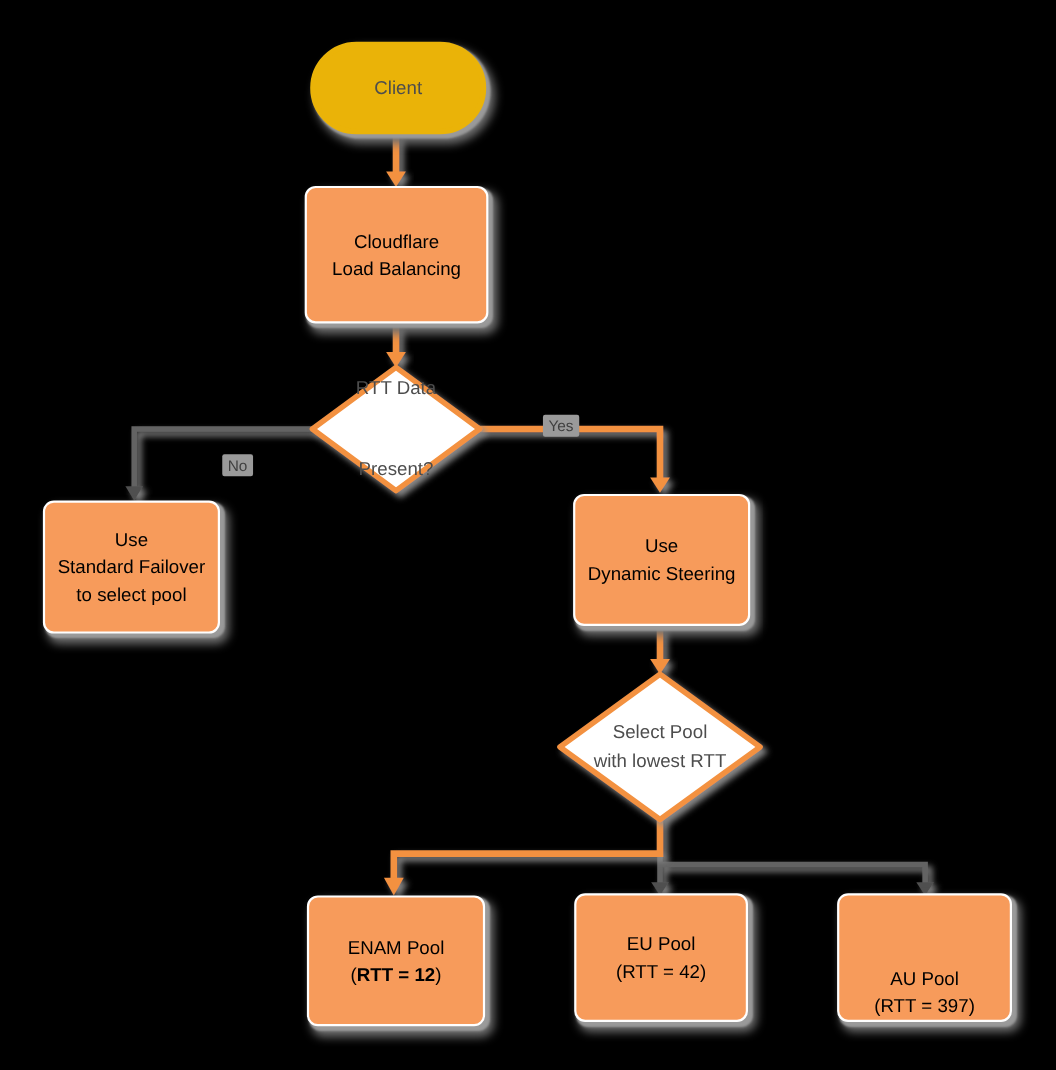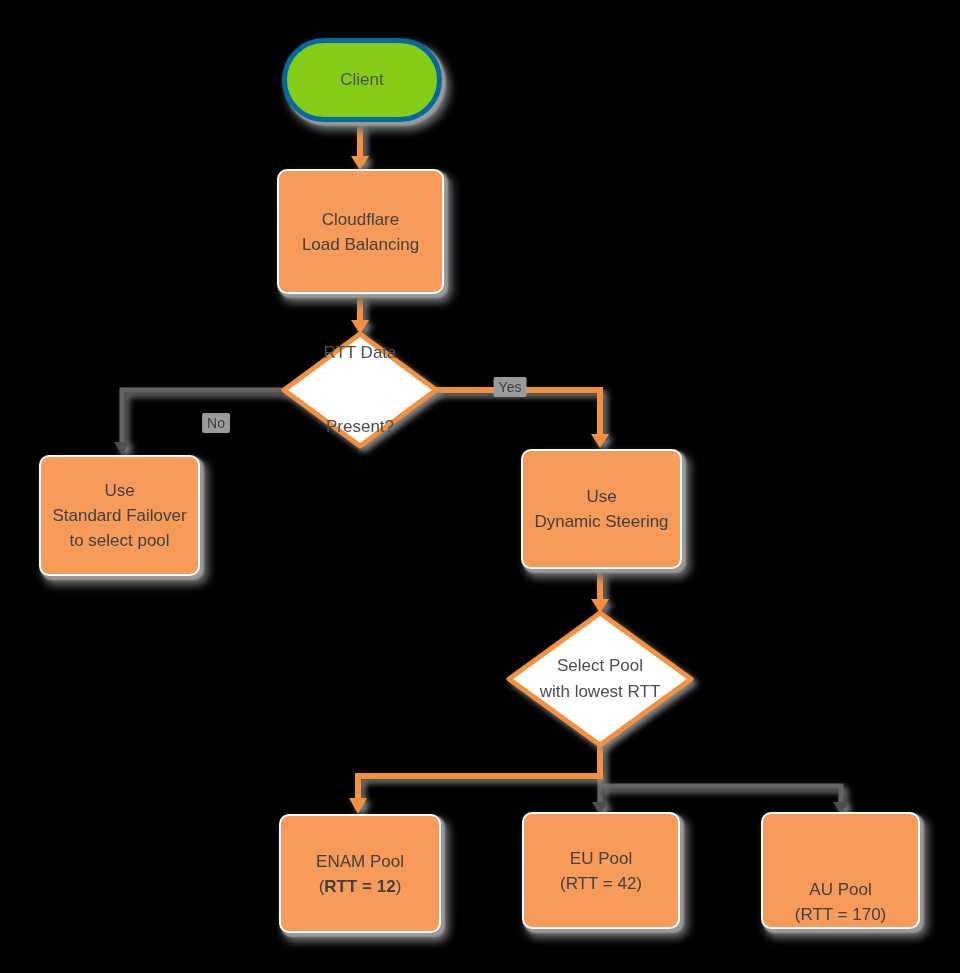--- a/index.html
+++ b/index.html
@@ -19,28 +19,28 @@
     display:flex;
     flex-direction:column;
     align-items:center;
     justify-content:center;
     text-align:center;
   }
   .obox{
     background:#f79b5b;
     border:2px solid #ffffff;
     border-radius:10px;
-    color:#404040;
+    color:#000000;
     font-size:17px;
     line-height:25px;
     box-shadow:3px 3px 2px 1px #9a9a9a, 6px 7px 9px 2px #6f6f6f;
   }
   .terminator{
-    background:#84cc16;
-    border:5px solid #0369a1;
+    background:#eab308;
+    border:5px solid #eab308;
     border-radius:44px;
     color:#4d4d4d;
     font-size:17px;
     box-shadow:3px 3px 2px 1px #9a9a9a, 6px 7px 9px 2px #6f6f6f;
   }
   .diamond-text{
     position:absolute;
     color:#4d4d4d;
     font-size:17px;
     line-height:26px;
@@ -156,16 +156,16 @@
     </span>
   </div>
 
   <div class="node obox" style="left:522px; top:812px; width:158px; height:117px;">
     <span class="line">EU Pool</span>
     <span class="line">(RTT = 42)</span>
   </div>
 
   <div class="node obox" style="left:761px; top:812px; width:159px; height:117px;justify-content:flex-end;">
     <span class="line">AU Pool</span>
-    <span class="line">(RTT = 170)</span>
+    <span class="line">(RTT = 397)</span>
   </div>
 
 </div>
 
 </body></html>

